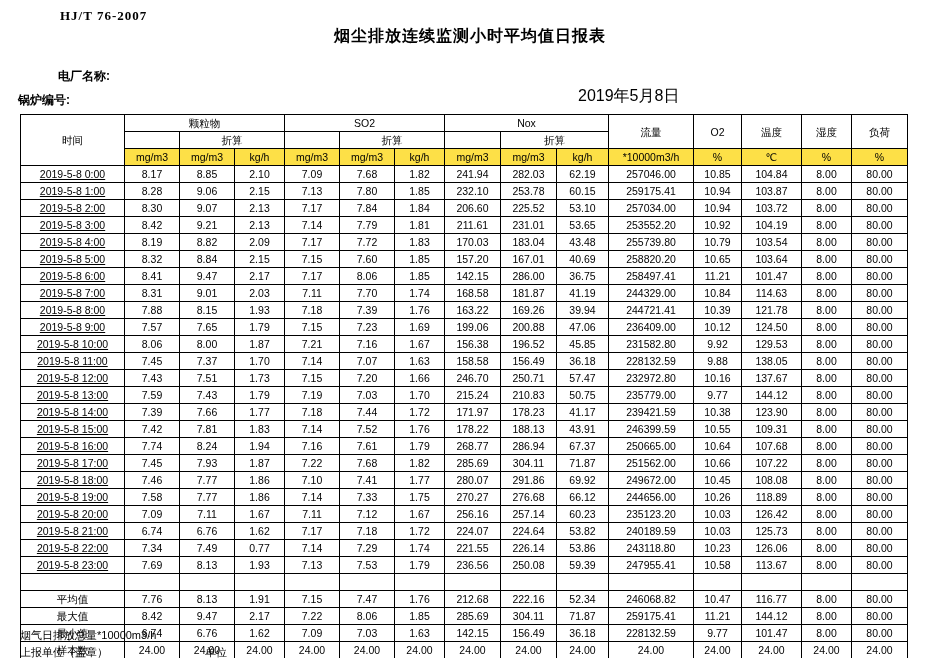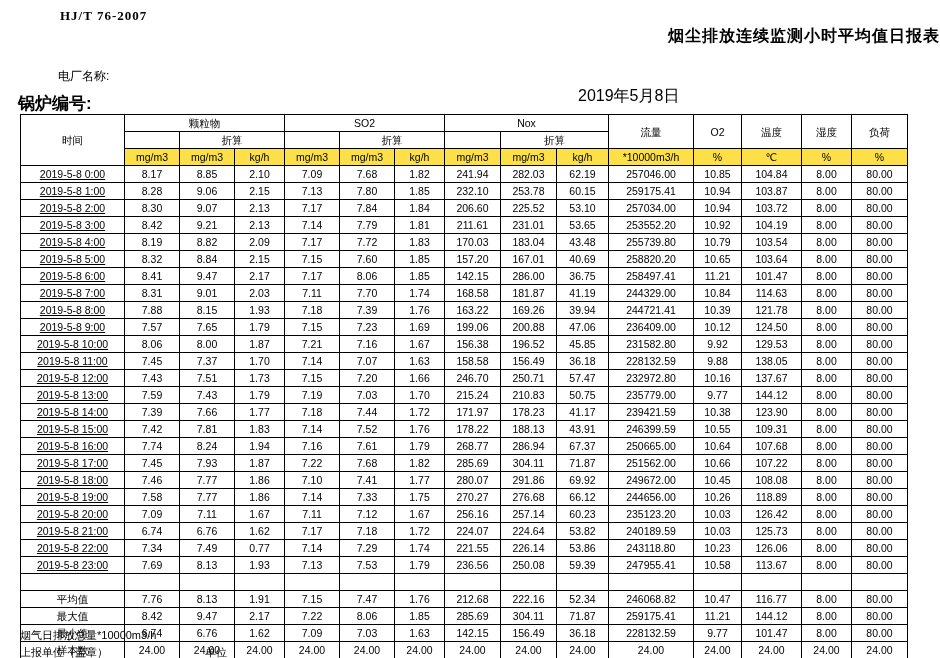--- a/index.html
+++ b/index.html
@@ -12,26 +12,26 @@
     position:relative;
     overflow:hidden;
   }
   .std-code{
     position:absolute;left:22px;top:8px;
     font-family:Liberation Serif, serif;
     font-size:13px;font-weight:bold;letter-spacing:1px;margin-left:38px;
   }
   .doc-title{
     position:absolute;left:0;top:26px;width:100%;
-    text-align:right;
+    text-align:center;
     font-size:16px;font-weight:bold;
     letter-spacing:1px;
   }
-  .field-plant{position:absolute;left:18px;top:68px;font-size:12px;font-weight:normal;padding-left:40px;}
-  .field-boiler{position:absolute;left:18px;top:92px;font-size:17px;font-weight:bold;}
+  .field-plant{position:absolute;left:18px;top:68px;font-size:12px;font-weight:bold;padding-left:40px;}
+  .field-boiler{position:absolute;left:18px;top:92px;font-size:12px;font-weight:bold;}
   .field-date{position:absolute;left:578px;top:86px;font-size:16px;}
 
   table.report{
     position:absolute;left:20px;top:114px;
     border-collapse:collapse;
     table-layout:fixed;
   }
   table.report td,table.report th{
     border:1px solid #000;
     padding:0;

